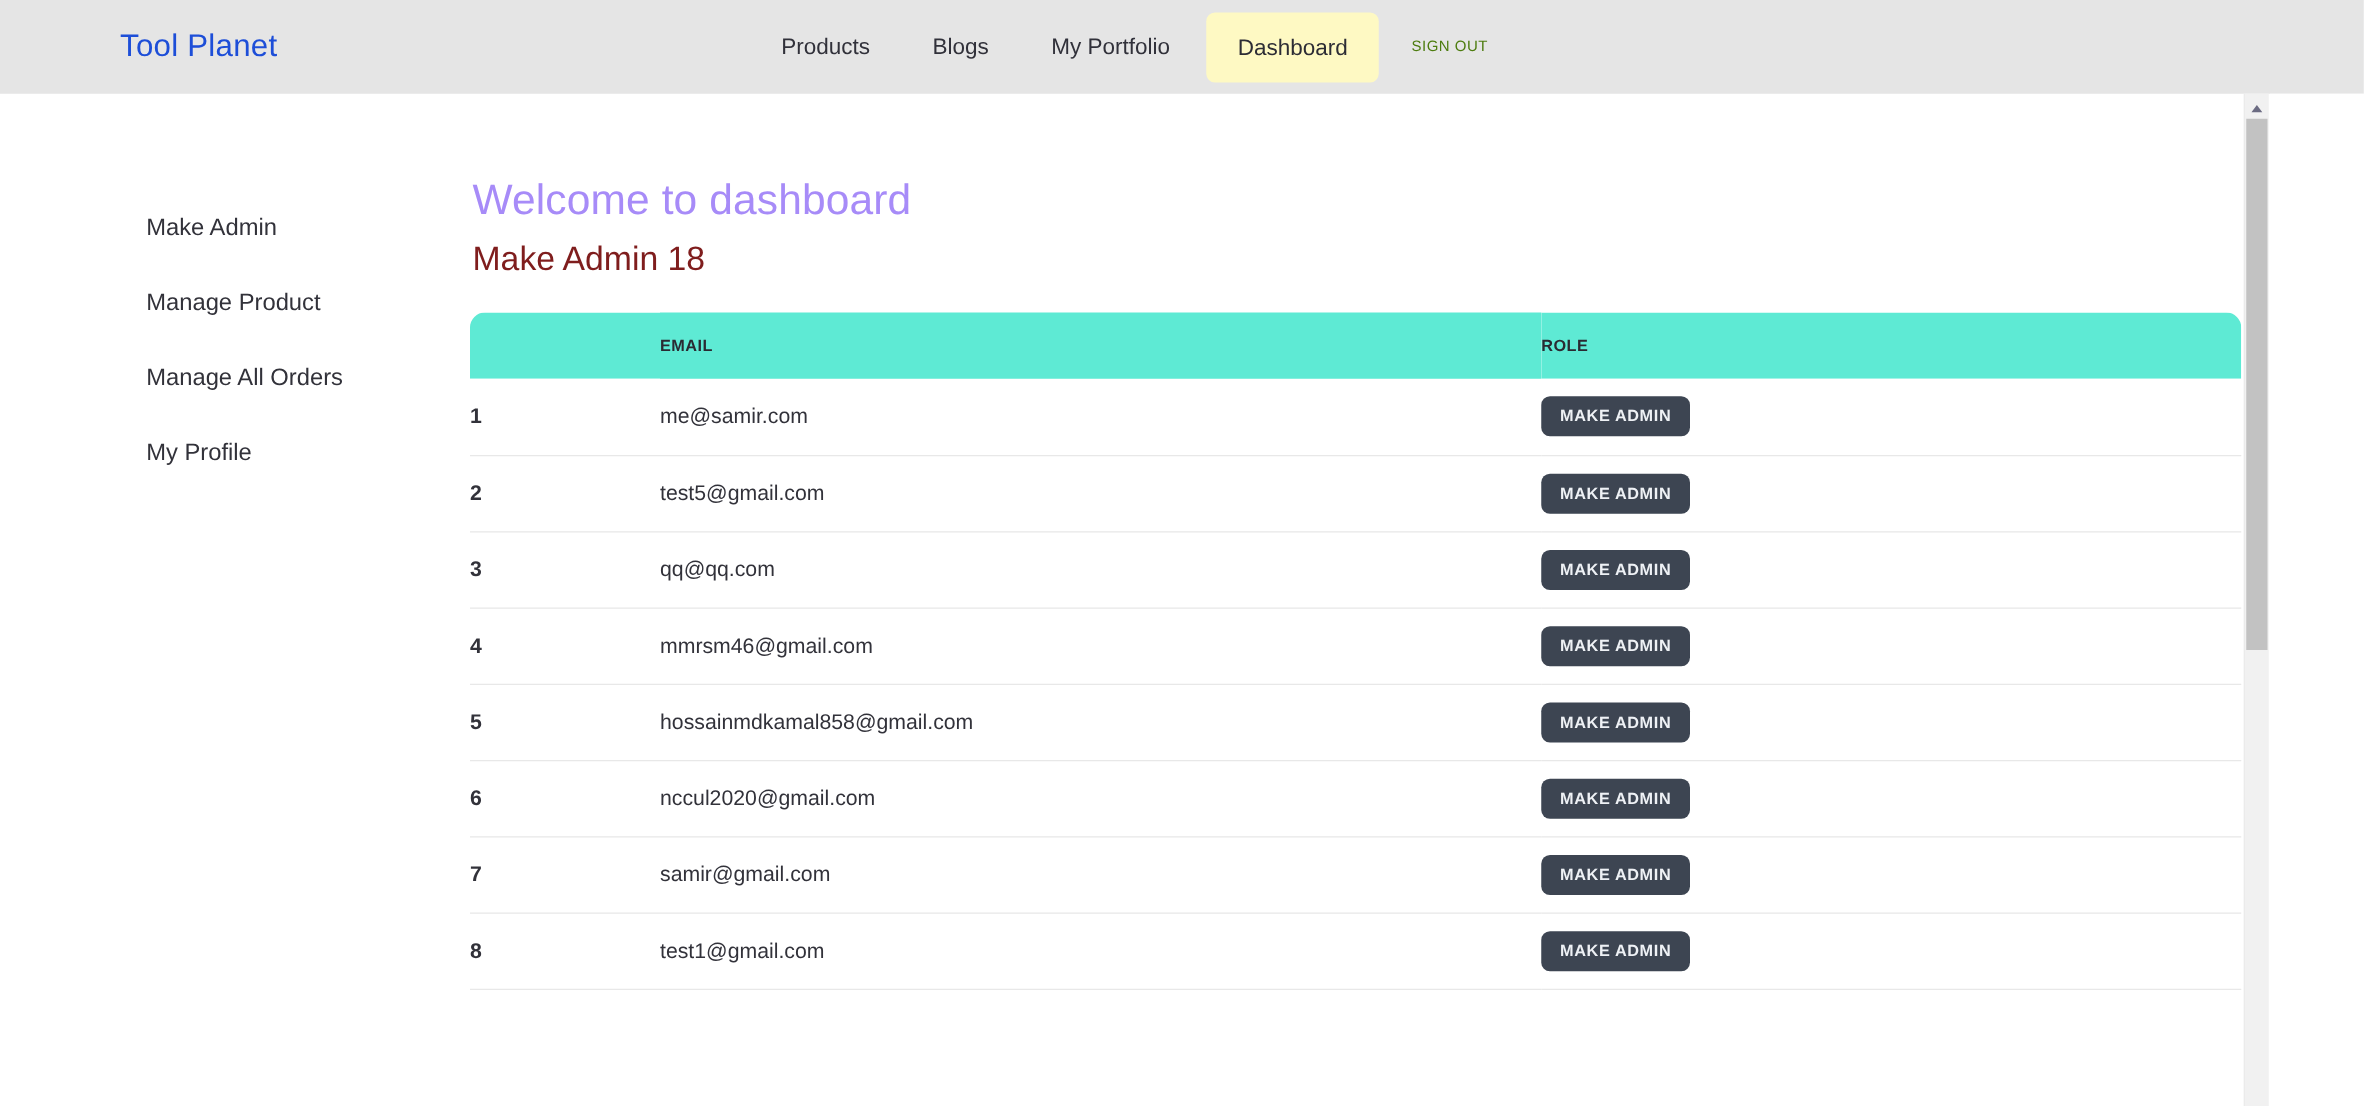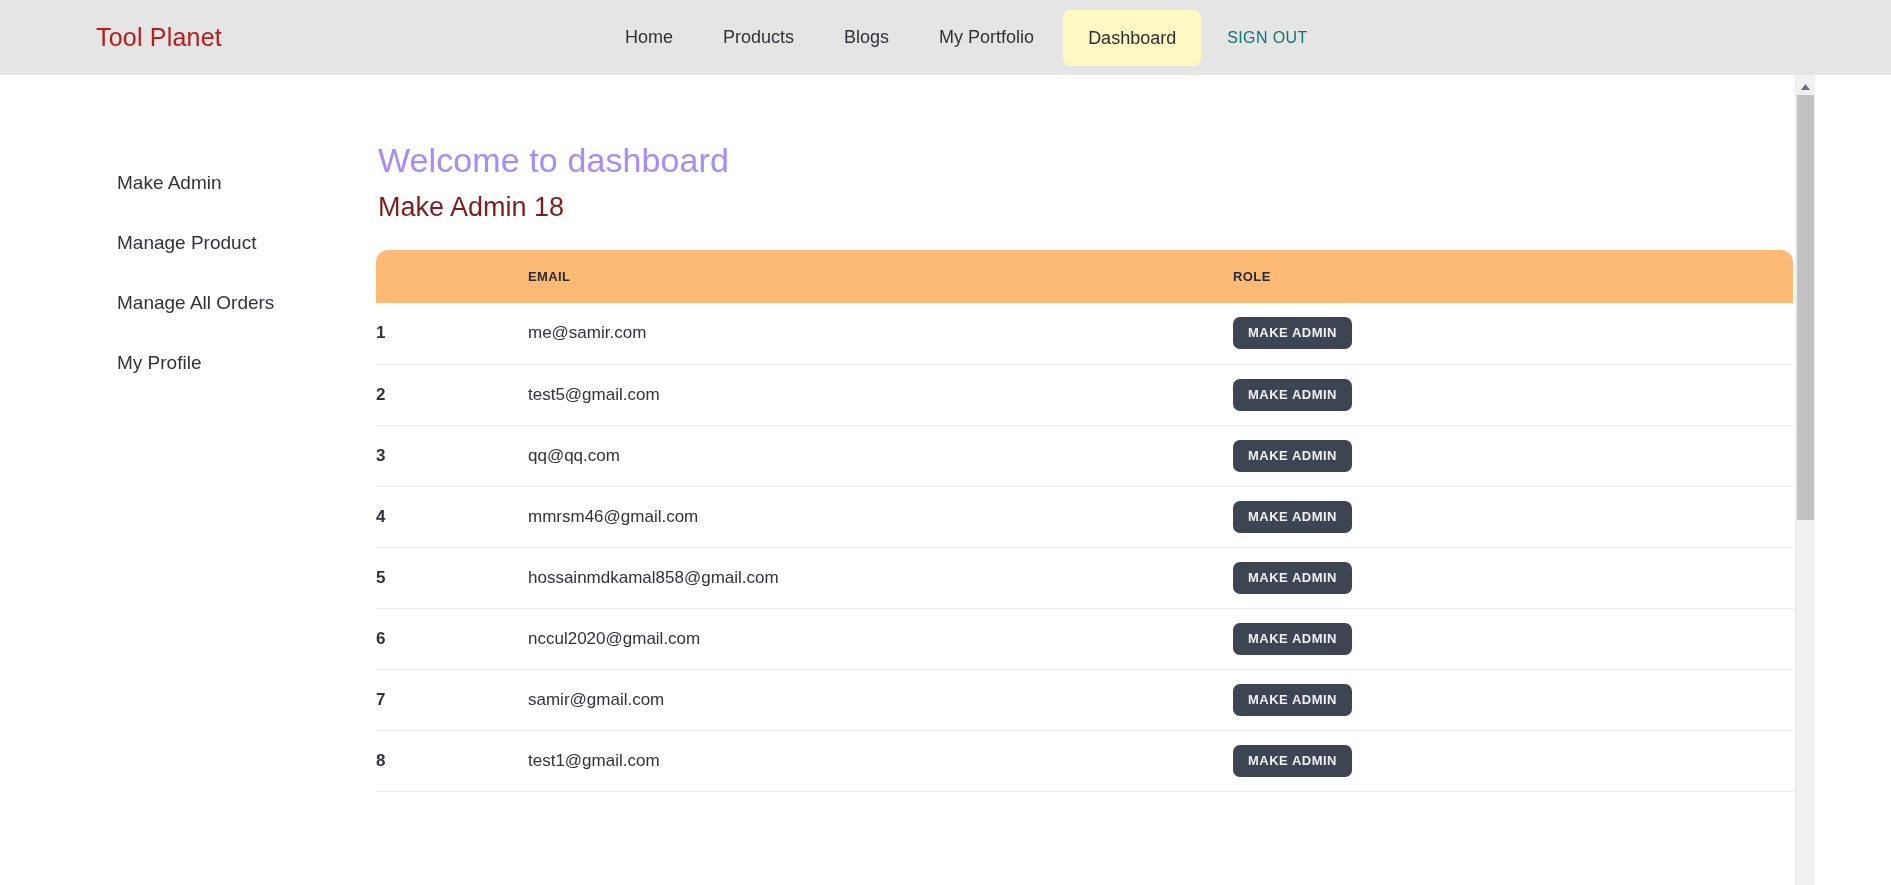--- a/index.html
+++ b/index.html
@@ -17,21 +17,21 @@
     top: 0; left: 0;
     width: 1891px; height: 75px;
     background: #e5e5e5;
     display: flex;
     align-items: center;
   }
   .brand {
     position: absolute;
     left: 96px;
     font-size: 25px;
-    color: #b91c1c;
+    color: #1d4ed8;
     font-weight: 400;
     letter-spacing: .2px;
     white-space: nowrap;
   }
   .nav-links {
     position: absolute;
     left: 600px;
     top: 0;
     height: 75px;
     display: flex;
@@ -49,23 +49,23 @@
   }
   .nav-link.active-pill {
     background: #fef9c3;
     color: #2d2d35;
     border-radius: 7px;
     line-height: 1;
     padding: 19px 25px;
     margin: 0 4px;
   }
   .nav-link.signout {
-    font-size: 16px;
+    font-size: 12px;
     letter-spacing: .4px;
-    color: #0f766e;
+    color: #4d7c0f;
     padding-left: 22px;
   }
 
   
   .page {
     position: absolute;
     top: 75px; left: 0;
     width: 1891px;
     height: 810px;
     background: #fff;
@@ -116,21 +116,21 @@
   .table-wrap {
     margin-top: 27px;
     width: 1417px;
   }
   table.admin-table {
     border-collapse: collapse;
     width: 1417px;
     table-layout: fixed;
   }
   table.admin-table thead tr {
-    background: #fdba74;
+    background: #5eead4;
   }
   table.admin-table thead th:first-child { border-top-left-radius: 12px; }
   table.admin-table thead th:last-child  { border-top-right-radius: 12px; }
   table.admin-table th {
     height: 53px;
     font-size: 13px;
     font-weight: bold;
     color: #2a2a32;
     letter-spacing: .4px;
     text-align: left;
@@ -219,21 +219,20 @@
     background: #ffffff;
   }
 </style>
 </head>
 <body>
 
 <div class="navbar">
   <div class="brand">Tool Planet</div>
 
   <nav class="nav-links">
-    <a class="nav-link">Home</a>
     <a class="nav-link">Products</a>
     <a class="nav-link">Blogs</a>
     <a class="nav-link">My Portfolio</a>
     <a class="nav-link active-pill">Dashboard</a>
     <a class="nav-link signout">SIGN OUT</a>
   </nav>
 </div>
 
 <div class="page">
 

